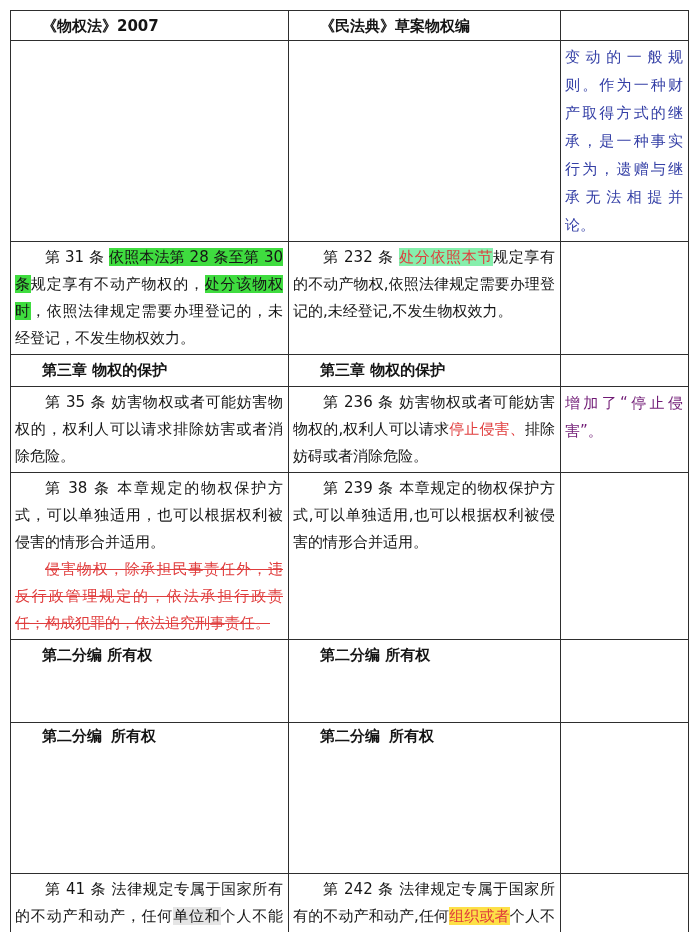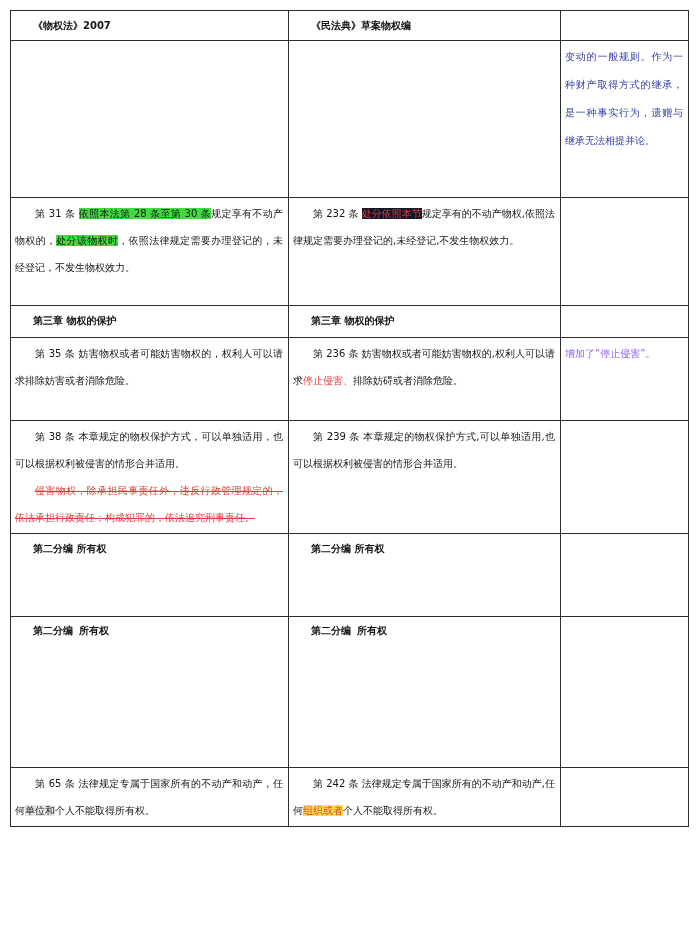--- a/index.html
+++ b/index.html
@@ -21,21 +21,21 @@
     border-collapse: collapse;
     table-layout: fixed;
   }
   col.c1 { width: 278px; }
   col.c2 { width: 272px; }
   col.c3 { width: 128px; }
   td {
     border: 1px solid #2e2e2e;
     vertical-align: top;
     padding: 2px 5px 2px 4px;
-    font-size: 10px;
+    font-size: 15px;
     line-height: 27px;
     color: #151515;
     text-align: justify;
     overflow: hidden;
     word-break: break-all;
   }
   .para { margin: 0; }
   td.body .para { text-indent: 2em; }
   td.title, td.section {
     font-weight: bold;
@@ -88,41 +88,41 @@
           <td class="empty"></td>
           <td class="note" style="color: rgb(53, 64, 166);">
             <div class="para"><span>变动的一般规则。作为一种财产取得方式的继承，是一种事实行为，遗赠与继承无法相提并论。</span></div>
           </td>
         </tr>
         <tr>
           <td class="body">
             <div class="para"><span>第 31 条 </span><span style="background: rgb(63, 220, 63);">依照本法第 28 条至第 30 条</span><span>规定享有不动产物权的，</span><span style="background: rgb(63, 220, 63);">处分该物权时</span><span>，依照法律规定需要办理登记的，未经登记，不发生物权效力。</span></div>
           </td>
           <td class="body">
-            <div class="para"><span>第 232 条 </span><span style="background: #0f172a; color: rgb(224, 60, 60);">处分依照本节</span><span>规定享有的不动产物权,依照法律规定需要办理登记的,未经登记,不发生物权效力。</span></div>
+            <div class="para"><span>第 232 条 </span><span style="background: #86efac; color: rgb(224, 60, 60);">处分依照本节</span><span>规定享有的不动产物权,依照法律规定需要办理登记的,未经登记,不发生物权效力。</span></div>
           </td>
           <td class="empty"></td>
         </tr>
         <tr>
           <td class="section">
             <div class="para"><span>第三章 物权的保护</span></div>
           </td>
           <td class="section">
             <div class="para"><span>第三章 物权的保护</span></div>
           </td>
           <td class="empty"></td>
         </tr>
         <tr>
           <td class="body">
             <div class="para"><span>第 35 条 妨害物权或者可能妨害物权的，权利人可以请求排除妨害或者消除危险。</span></div>
           </td>
           <td class="body">
             <div class="para"><span>第 236 条 妨害物权或者可能妨害物权的,权利人可以请求</span><span style="color: rgb(224, 60, 60);">停止侵害、</span><span>排除妨碍或者消除危险。</span></div>
           </td>
-          <td class="note" style="color: #8b5cf6;">
+          <td class="note" style="color: #701a75;">
             <div class="para"><span>增加了“停止侵害”。</span></div>
           </td>
         </tr>
         <tr>
           <td class="body">
             <div class="para"><span>第 38 条 本章规定的物权保护方式，可以单独适用，也可以根据权利被侵害的情形合并适用。</span></div>
             <div class="para"><span style="color: rgb(224, 60, 60); text-decoration: line-through;">侵害物权，除承担民事责任外，违反行政管理规定的，依法承担行政责任；构成犯罪的，依法追究刑事责任。</span></div>
           </td>
           <td class="body">
             <div class="para"><span>第 239 条 本章规定的物权保护方式,可以单独适用,也可以根据权利被侵害的情形合并适用。</span></div>
@@ -142,21 +142,21 @@
           <td class="section">
             <div class="para"><span>第二分编 所有权</span></div>
           </td>
           <td class="section">
             <div class="para"><span>第二分编 所有权</span></div>
           </td>
           <td class="empty"></td>
         </tr>
         <tr>
           <td class="body">
-            <div class="para"><span>第 65 条 法律规定专属于国家所有的不动产和动产，任何</span><span style="background: #e5e5e5;">单位和</span><span>个人不能取得所有权。</span></div>
+            <div class="para"><span>第 41 条 法律规定专属于国家所有的不动产和动产，任何</span><span style="background: #e5e5e5;">单位和</span><span>个人不能取得所有权。</span></div>
           </td>
           <td class="body">
             <div class="para"><span>第 242 条 法律规定专属于国家所有的不动产和动产,任何</span><span style="background: #fde047; color: rgb(224, 60, 60);">组织或者</span><span>个人不能取得所有权。</span></div>
           </td>
           <td class="empty"></td>
         </tr>
       </tbody>
   </table>
 </div>
 

